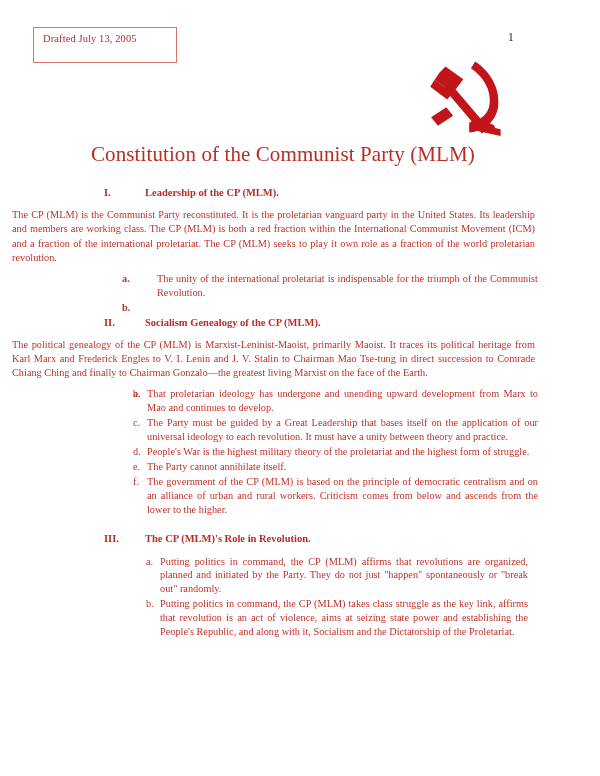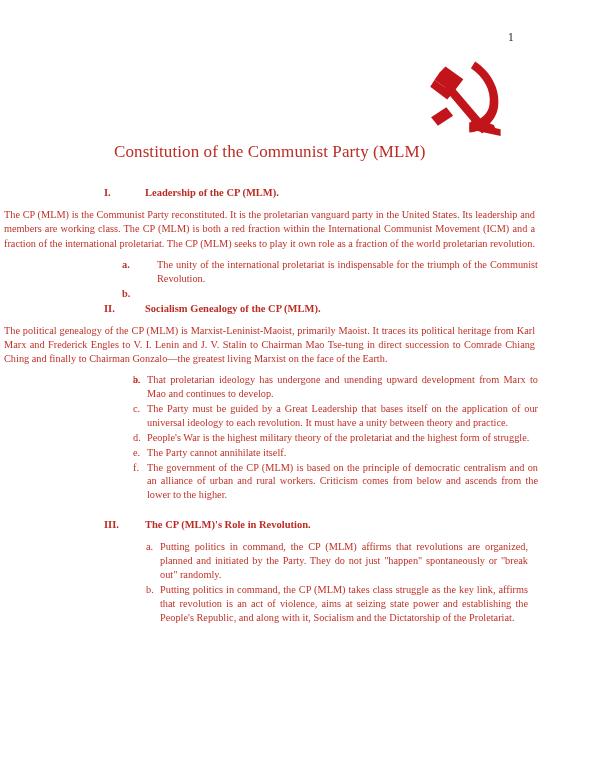--- a/index.html
+++ b/index.html
@@ -59,25 +59,24 @@
     top: 58px;
     width: 86px;
     height: 78px;
   }
 
   
   .doc-title {
     position: absolute;
     left: 91px;
     top: 142px;
-    font-size: 17px;
+    font-size: 21px;
     color: #bb2d24;
     white-space: nowrap;
     letter-spacing: 0.1px;
-    margin-left: 23px;
   }
 
   
   .content {
     position: absolute;
     left: 0;
     top: 170px;
     width: 600px;
   }
 
@@ -100,21 +99,21 @@
     left: 104px;
     top: 0;
     font-weight: bold;
   }
   .section-title {
     display: inline-block;
     margin-left: 41px;
   }
 
   .para {
-    margin: 0 0 4px 4px;
+    margin: 0 0 4px 12px;
     padding-right: 65px;
     font-size: 10.3px;
     line-height: 1.38;
     text-align: justify;
     color: #bf3229;
   }
 
   
   ul.lettered {
     list-style: none;
@@ -164,20 +163,23 @@
     left: 146px;
     top: 0;
     font-weight: normal;
   }
 </style>
 </head>
 <body>
 
 <div class="page">
 
+  <div class="draft-box">
+    <span class="draft-box-text">Drafted July 13, 2005</span>
+  </div>
 
   <div class="page-number">1</div>
 
   <div class="emblem">
     <svg viewBox="0 0 100 92" width="86" height="78" xmlns="http://www.w3.org/2000/svg">
 
       <path d="M62 4 C80 16 92 36 89 58 C86 76 72 86 55 88 L55 76 C68 74 78 66 79 54 C81 38 72 22 57 12 Z" fill="#c2151b"></path>
 
       <path d="M57 78 L88 88 L84 79 L58 69 Z" fill="#c2151b"></path>
 

